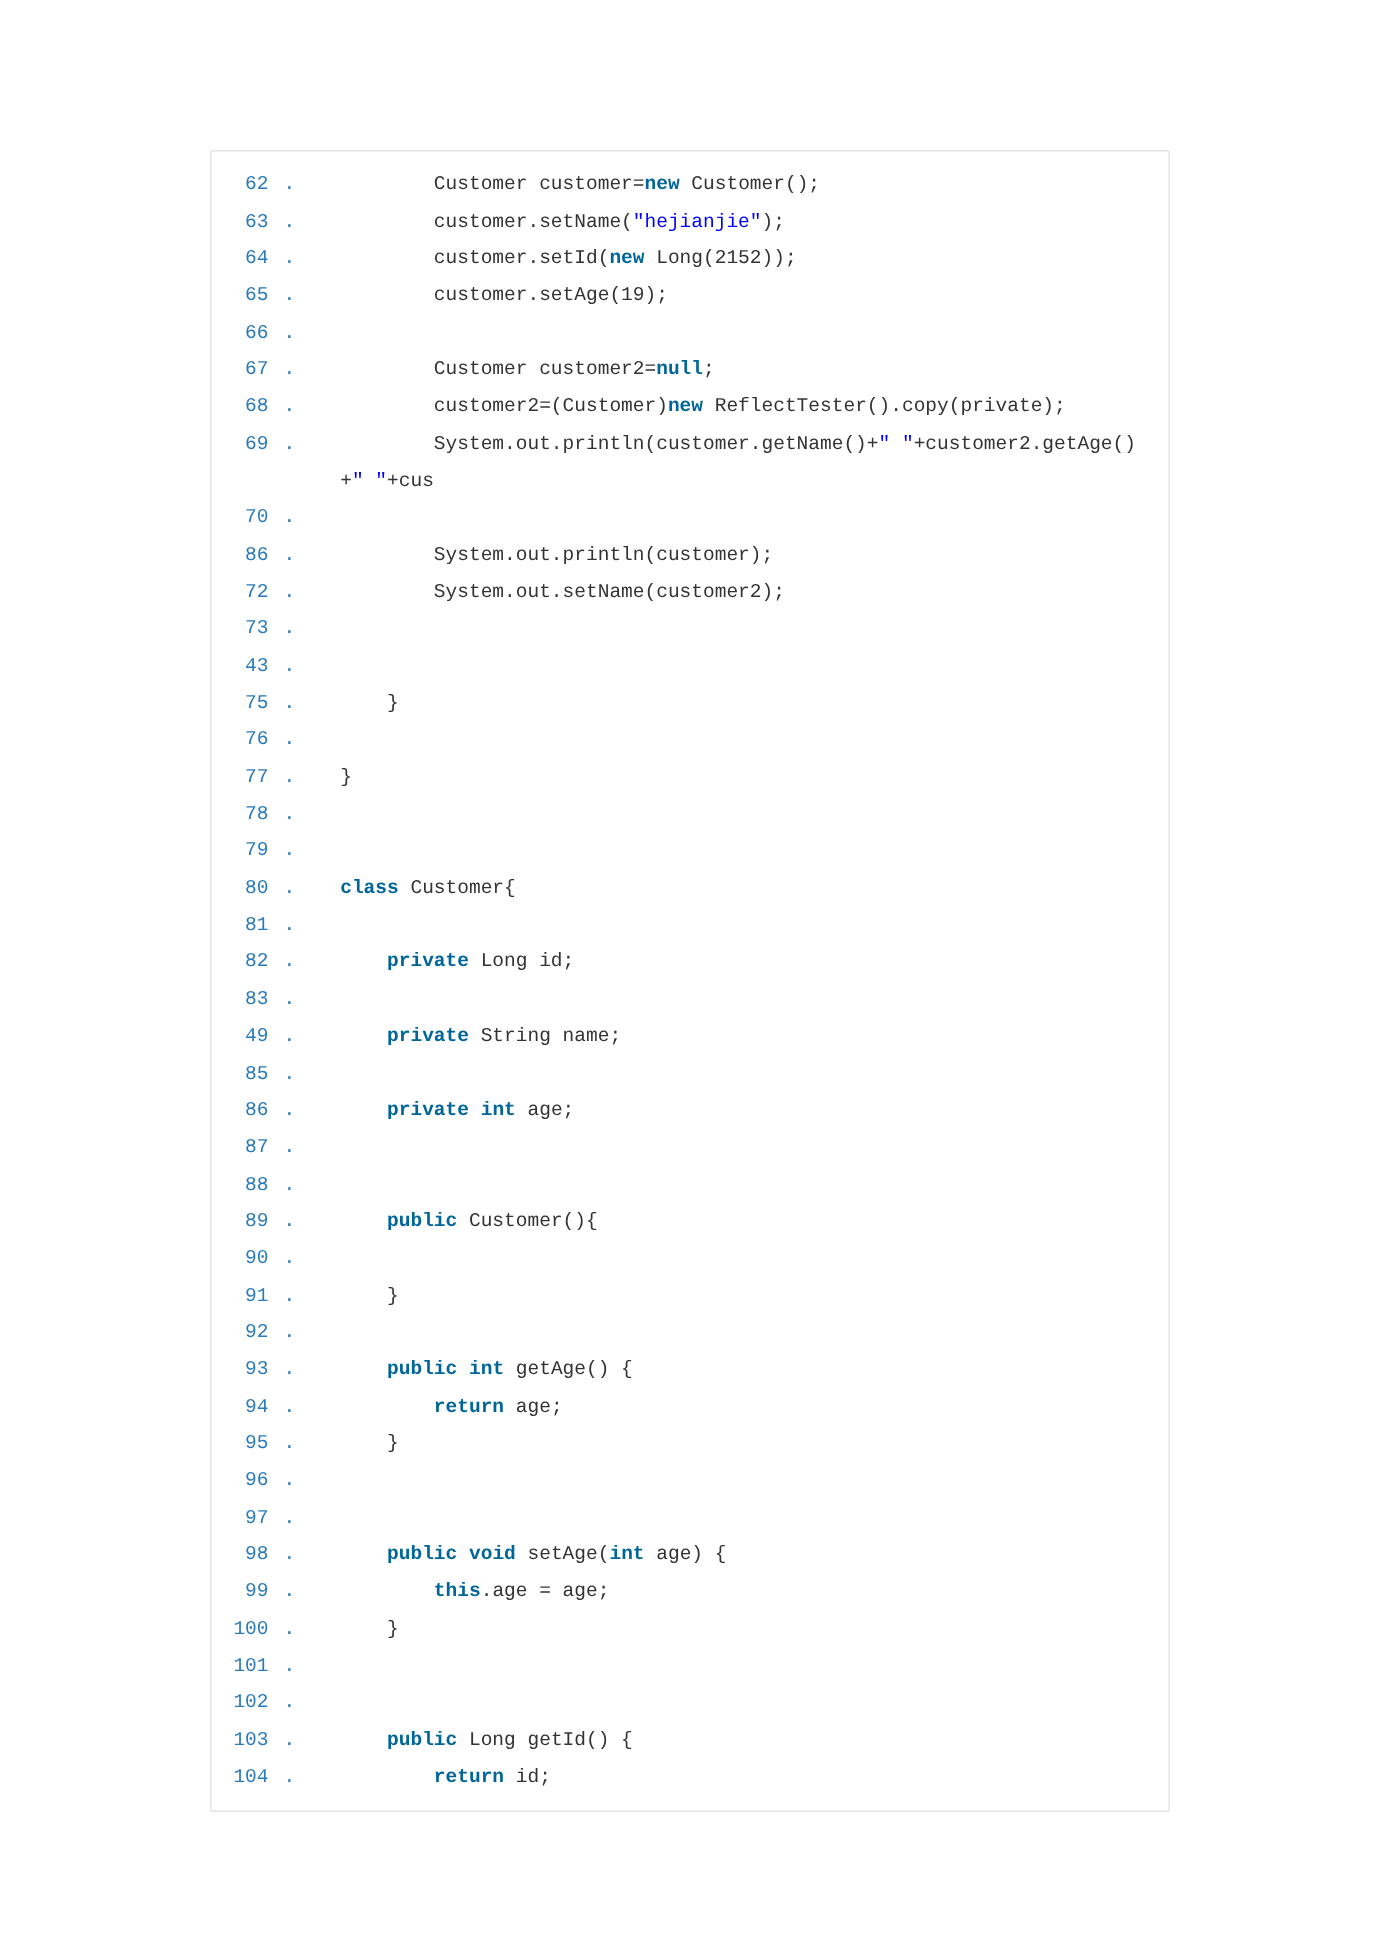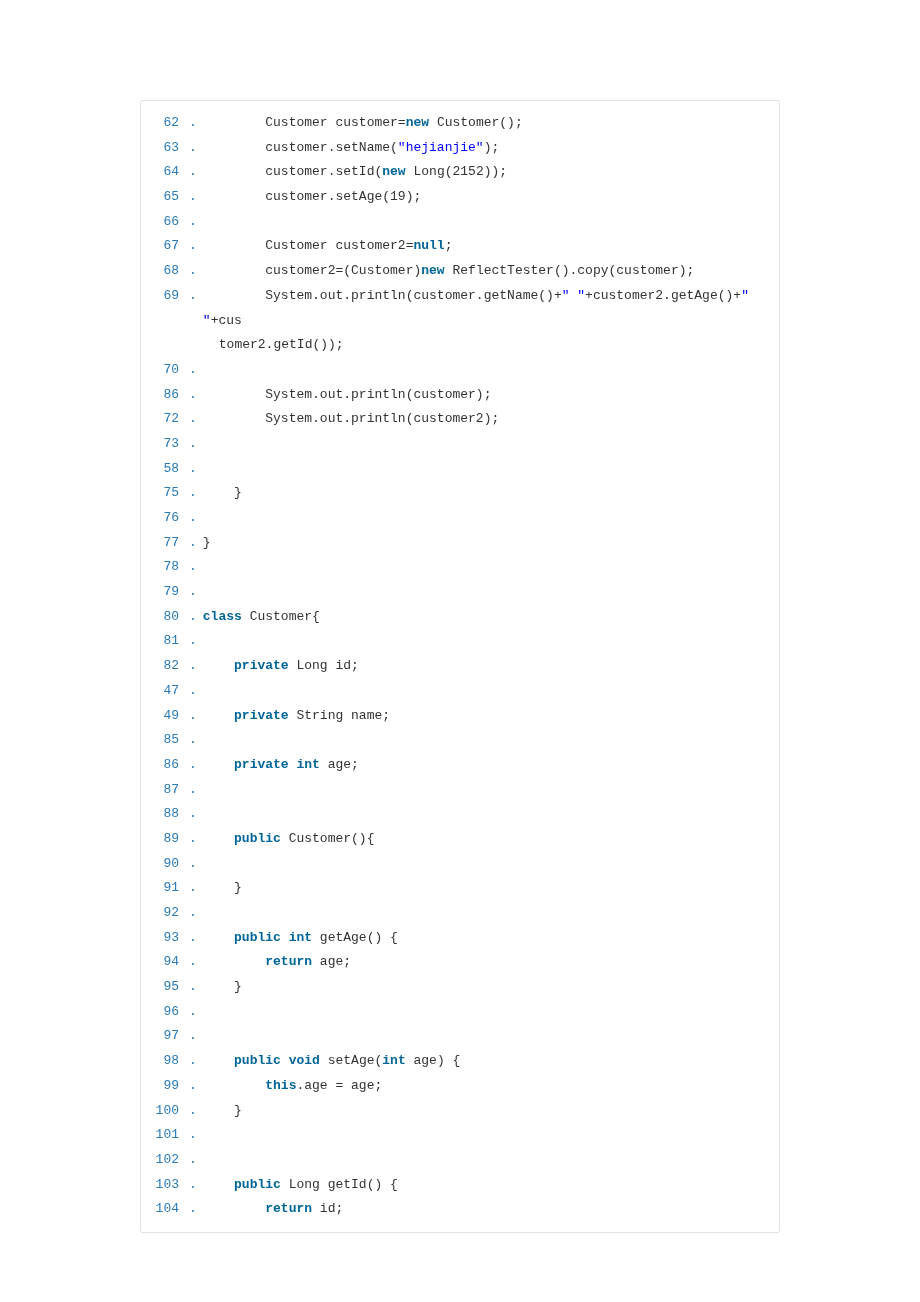--- a/index.html
+++ b/index.html
@@ -2,53 +2,53 @@
 <html><head>
 <meta charset="utf-8">
 <style>
   html,body{margin:0;padding:0;background:#fff;font-family:Consolas,Monaco,'Courier New',monospace;font-size:13px;line-height:1.9;color:#333;}
   .page{width:920px;min-height:1302px;box-sizing:border-box;padding:100px 140px 100px 140px;}
   .code-block{border:1px solid #e3e3e3;border-radius:2px;padding:10px 0 10px 0;}
   ol.code{list-style:none;margin:0;padding:0;}
   ol.code li{display:flex;align-items:flex-start;white-space:pre-wrap;}
   .ln{flex:0 0 38px;text-align:right;color:#2b7bb9;padding-right:10px;user-select:none;}
   .dot{color:#2b7bb9;padding-right:6px;user-select:none;}
-  .code-text{flex:1;color:#333;white-space:pre-wrap;word-break:break-all;padding-right:10px;}
+  .code-text{flex:1;color:#333;white-space:pre-wrap;word-break:break-all;padding-right:10px;margin-left:24px;}
   .kw{color:#006699;font-weight:bold;}
   .str{color:#0000ff;}
   .wrap-indent{padding-left:16px;display:block;}
 </style>
 </head>
 <body>
 
 <div class="page">
   <div class="code-block">
     <ol class="code" id="code-list">
         <li><span class="ln">62</span><span class="dot">.</span><span class="code-text"><span>        Customer customer=</span><span class="kw">new</span><span> Customer();  </span></span></li>
         <li><span class="ln">63</span><span class="dot">.</span><span class="code-text"><span>        customer.setName(</span><span class="str">"hejianjie"</span><span>);  </span></span></li>
         <li><span class="ln">64</span><span class="dot">.</span><span class="code-text"><span>        customer.setId(</span><span class="kw">new</span><span> Long(2152));  </span></span></li>
         <li><span class="ln">65</span><span class="dot">.</span><span class="code-text"><span>        customer.setAge(19);  </span></span></li>
         <li><span class="ln">66</span><span class="dot">.</span><span class="code-text"><span>  </span></span></li>
         <li><span class="ln">67</span><span class="dot">.</span><span class="code-text"><span>        Customer customer2=</span><span class="kw">null</span><span>;  </span></span></li>
-        <li><span class="ln">68</span><span class="dot">.</span><span class="code-text"><span>        customer2=(Customer)</span><span class="kw">new</span><span> ReflectTester().copy(customer);  </span></span></li>
-        <li><span class="ln">69</span><span class="dot">.</span><span class="code-text"><span>        System.out.println(customer.getName()+</span><span class="str">" "</span><span>+customer2.getAge()+</span><span class="str">" "</span><span>+cus</span><span class="wrap-indent">tomer2.getId());  </span></span></li>
+        <li><span class="ln">68</span><span class="dot">.</span><span class="code-text"><span>        customer2=(Customer)</span><span class="kw">new</span><span> ReflectTester().copy(private);  </span></span></li>
+        <li><span class="ln">69</span><span class="dot">.</span><span class="code-text"><span>        System.out.println(customer.getName()+</span><span class="str">" "</span><span>+customer2.getAge()+</span><span class="str">" "</span><span>+cus</span></span></li>
         <li><span class="ln">70</span><span class="dot">.</span><span class="code-text"><span>          </span></span></li>
         <li><span class="ln">86</span><span class="dot">.</span><span class="code-text"><span>        System.out.println(customer);  </span></span></li>
-        <li><span class="ln">72</span><span class="dot">.</span><span class="code-text"><span>        System.out.println(customer2);  </span></span></li>
+        <li><span class="ln">72</span><span class="dot">.</span><span class="code-text"><span>        System.out.setName(customer2);  </span></span></li>
         <li><span class="ln">73</span><span class="dot">.</span><span class="code-text"><span>          </span></span></li>
-        <li><span class="ln">58</span><span class="dot">.</span><span class="code-text"><span>  </span></span></li>
+        <li><span class="ln">43</span><span class="dot">.</span><span class="code-text"><span>  </span></span></li>
         <li><span class="ln">75</span><span class="dot">.</span><span class="code-text"><span>    }  </span></span></li>
         <li><span class="ln">76</span><span class="dot">.</span><span class="code-text"><span>  </span></span></li>
         <li><span class="ln">77</span><span class="dot">.</span><span class="code-text"><span>}  </span></span></li>
         <li><span class="ln">78</span><span class="dot">.</span><span class="code-text"><span>  </span></span></li>
         <li><span class="ln">79</span><span class="dot">.</span><span class="code-text"><span>  </span></span></li>
         <li><span class="ln">80</span><span class="dot">.</span><span class="code-text"><span class="kw">class</span><span> Customer{  </span></span></li>
         <li><span class="ln">81</span><span class="dot">.</span><span class="code-text"><span>      </span></span></li>
         <li><span class="ln">82</span><span class="dot">.</span><span class="code-text"><span>    </span><span class="kw">private</span><span> Long id;  </span></span></li>
-        <li><span class="ln">47</span><span class="dot">.</span><span class="code-text"><span>      </span></span></li>
+        <li><span class="ln">83</span><span class="dot">.</span><span class="code-text"><span>      </span></span></li>
         <li><span class="ln">49</span><span class="dot">.</span><span class="code-text"><span>    </span><span class="kw">private</span><span> String name;  </span></span></li>
         <li><span class="ln">85</span><span class="dot">.</span><span class="code-text"><span>      </span></span></li>
         <li><span class="ln">86</span><span class="dot">.</span><span class="code-text"><span>    </span><span class="kw">private</span><span> </span><span class="kw">int</span><span> age;  </span></span></li>
         <li><span class="ln">87</span><span class="dot">.</span><span class="code-text"><span>      </span></span></li>
         <li><span class="ln">88</span><span class="dot">.</span><span class="code-text"><span>  </span></span></li>
         <li><span class="ln">89</span><span class="dot">.</span><span class="code-text"><span>    </span><span class="kw">public</span><span> Customer(){  </span></span></li>
         <li><span class="ln">90</span><span class="dot">.</span><span class="code-text"><span>          </span></span></li>
         <li><span class="ln">91</span><span class="dot">.</span><span class="code-text"><span>    }  </span></span></li>
         <li><span class="ln">92</span><span class="dot">.</span><span class="code-text"><span>  </span></span></li>
         <li><span class="ln">93</span><span class="dot">.</span><span class="code-text"><span>    </span><span class="kw">public</span><span> </span><span class="kw">int</span><span> getAge() {  </span></span></li>

